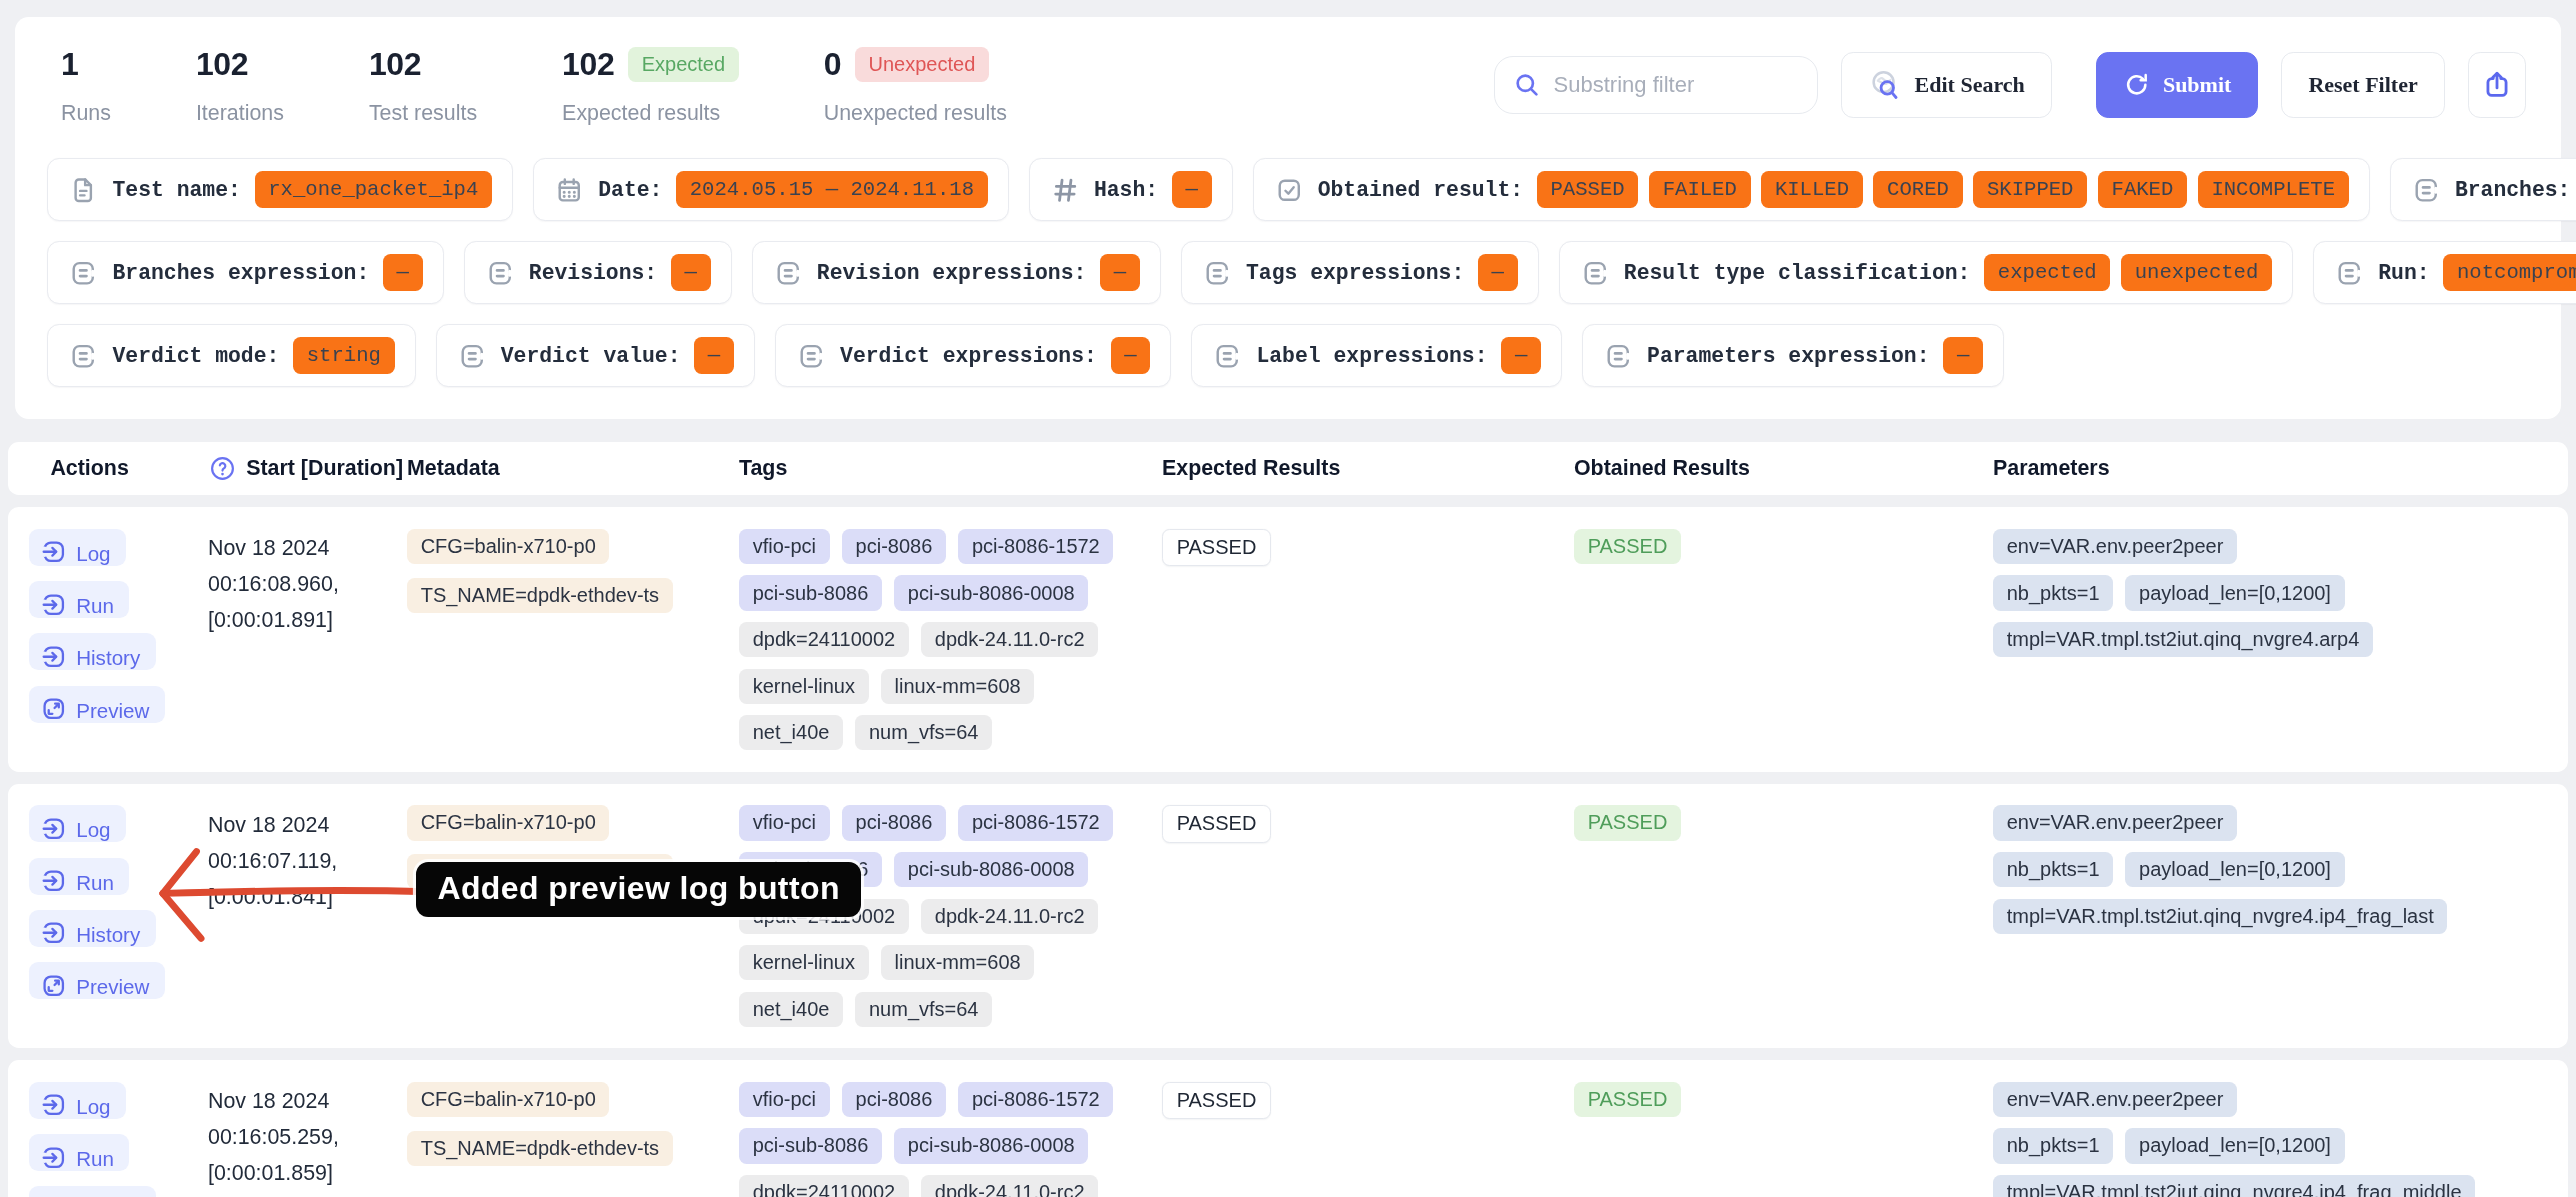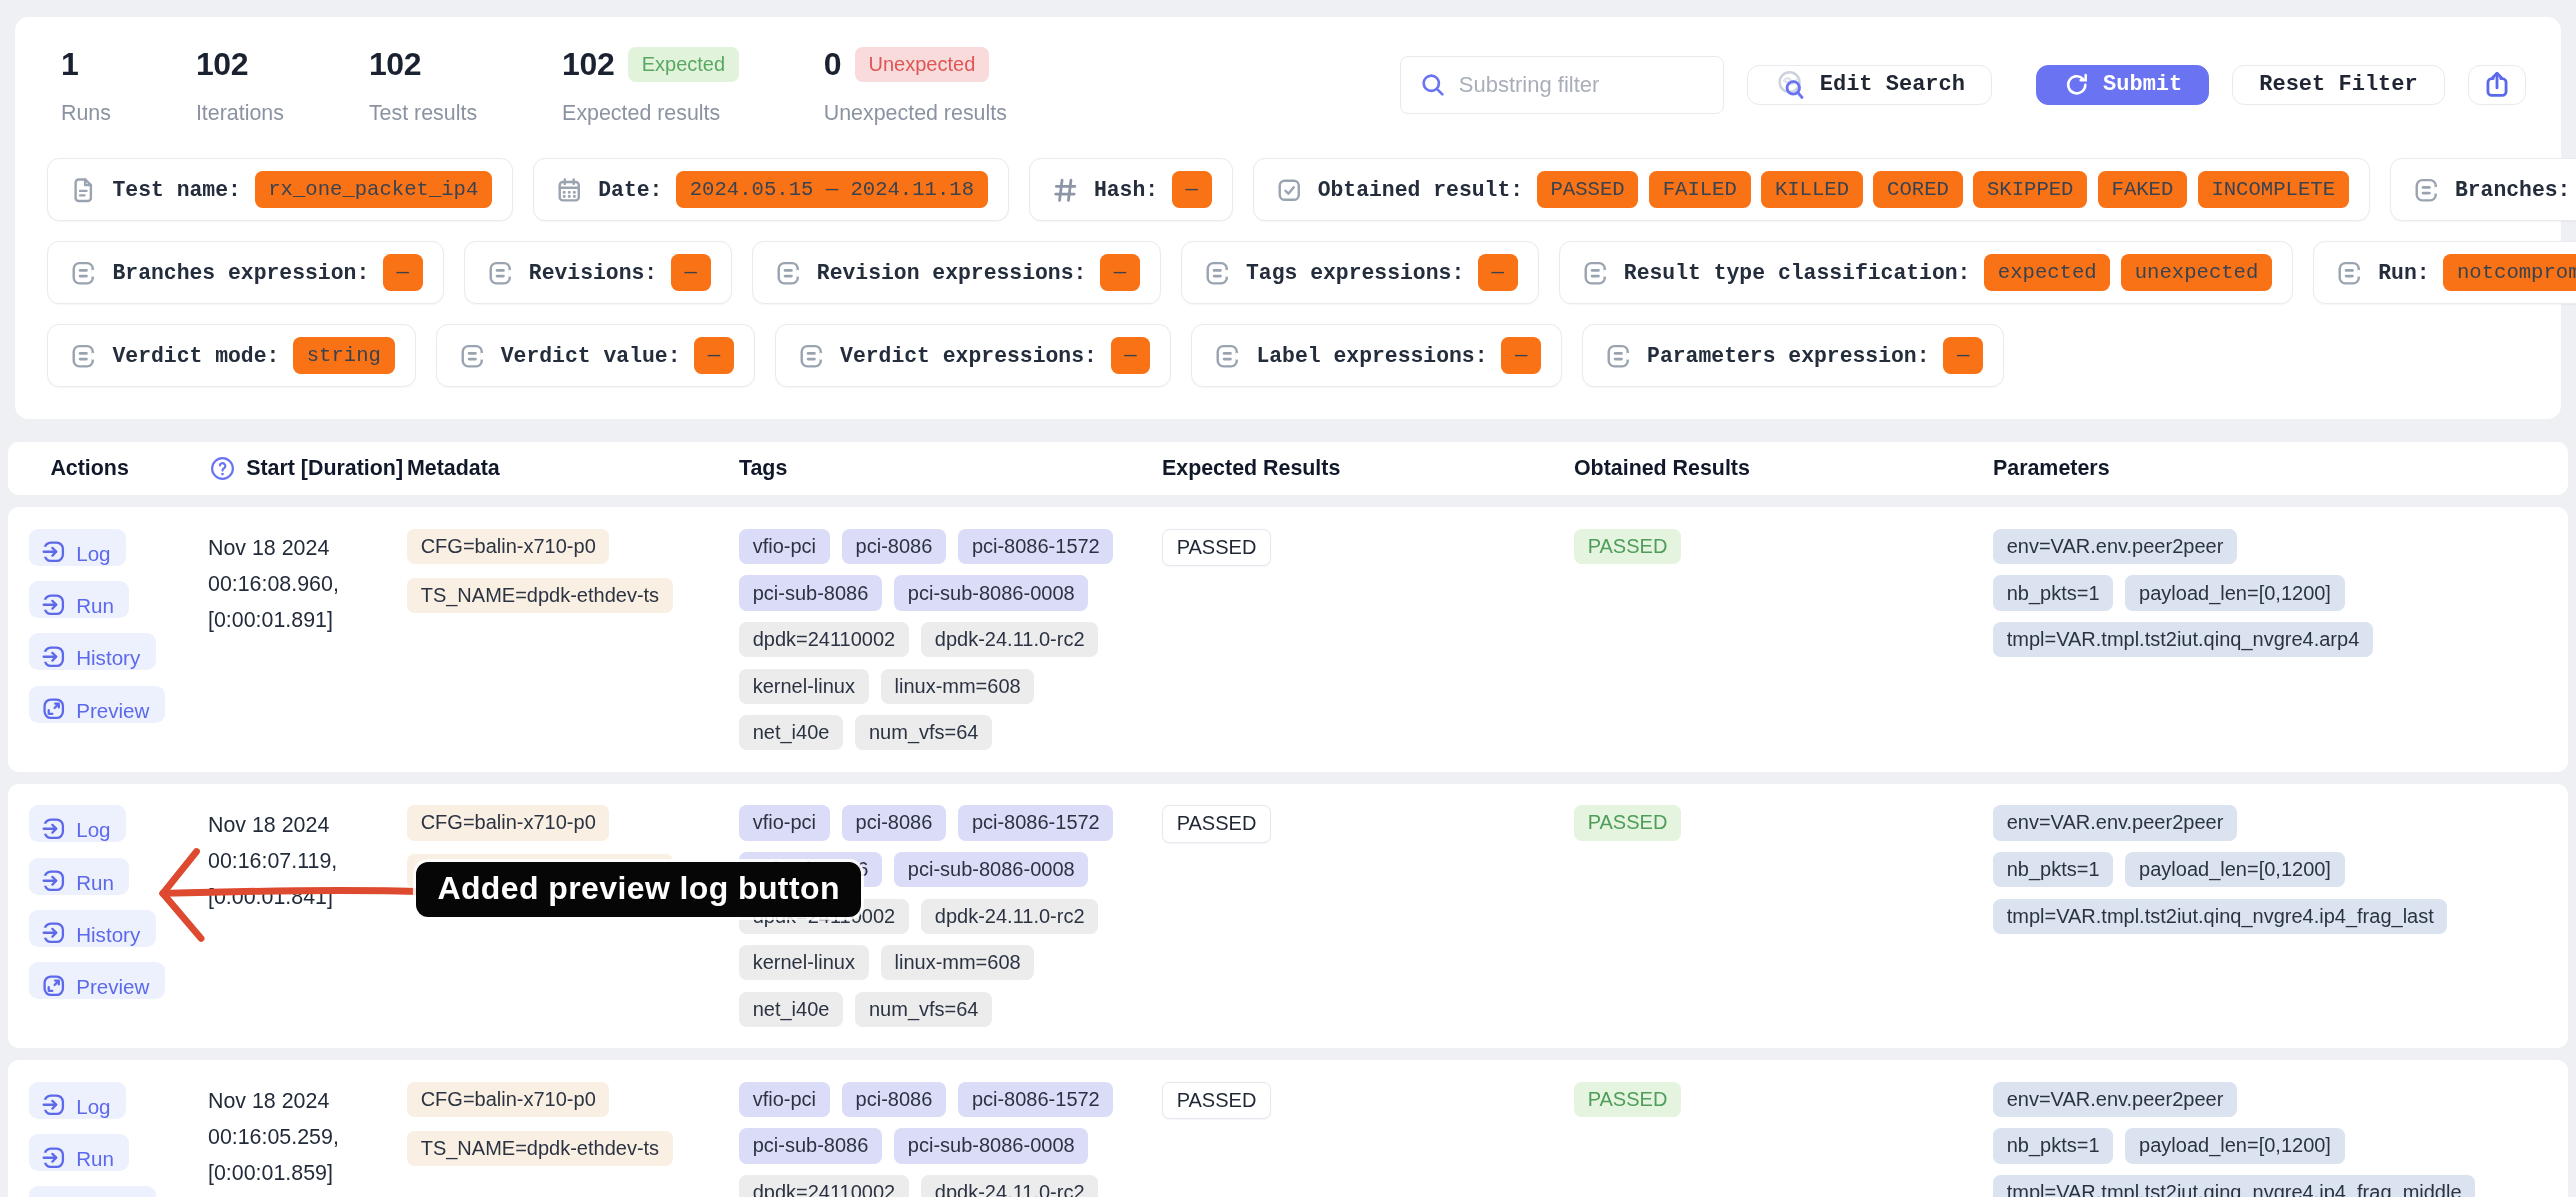--- a/index.html
+++ b/index.html
@@ -28,34 +28,34 @@
   .badge { font-size: 20px; font-weight: 500; padding: 6.1px 13.7px; border-radius: 7.6px; }
   .badge.green { background: #e2f3dc; color: #5aა; }
   .badge.green { background: #e2f3dc; color: #58a863; }
   .badge.red { background: #f9dbdb; color: #df5656; }
   .stat-label { font-size: 21.4px; color: #8b93a2; margin-top: 15.3px; white-space: nowrap; }
 
   .controls { display: flex; align-items: center; gap: 23px; }
   .search-box {
     display: flex; align-items: center; gap: 12.2px;
     width: 324px; height: 58px;
-    border: 1.5px solid #e7eaef; border-radius: 8px;
+    border: 1.5px solid #e7eaef; border-radius: 19px;
     padding: 0 17px; background: #fff;
   }
   .search-box input {
     border: none; outline: none; font-size: 22px; width: 100%;
     font-family: "Liberation Sans", sans-serif; color: #39414f; background: transparent;
   }
   .search-box input::placeholder { color: #a8aeba; }
   .btn {
     display: flex; align-items: center; justify-content: center; gap: 12.2px;
-    height: 40px; padding: 0 26px;
+    height: 66px; padding: 0 26px;
     border: 1.5px solid #e7eaef; border-radius: 12.2px; background: #fff;
     font-size: 22px; font-weight: 600; color: #1f2533; cursor: pointer;
-    font-family: Liberation Mono, monospace; white-space: nowrap;
+    font-family: Liberation Serif, serif; white-space: nowrap;
   }
   .btn.primary { background: #6a73f2; border-color: #6a73f2; color: #ffffff; margin-left: 21.4px; }
   .btn.icon-only { width: 58px; padding: 0; }
 
   
   .filters { display: flex; flex-direction: column; gap: 20px; margin-top: 32px; font-family: Liberation Mono, monospace; }
   .filter-row { display: flex; gap: 20px; flex-wrap: nowrap; }
   .fchip {
     display: flex; align-items: center; gap: 13.7px;
     height: 63px; padding: 0 20px;

